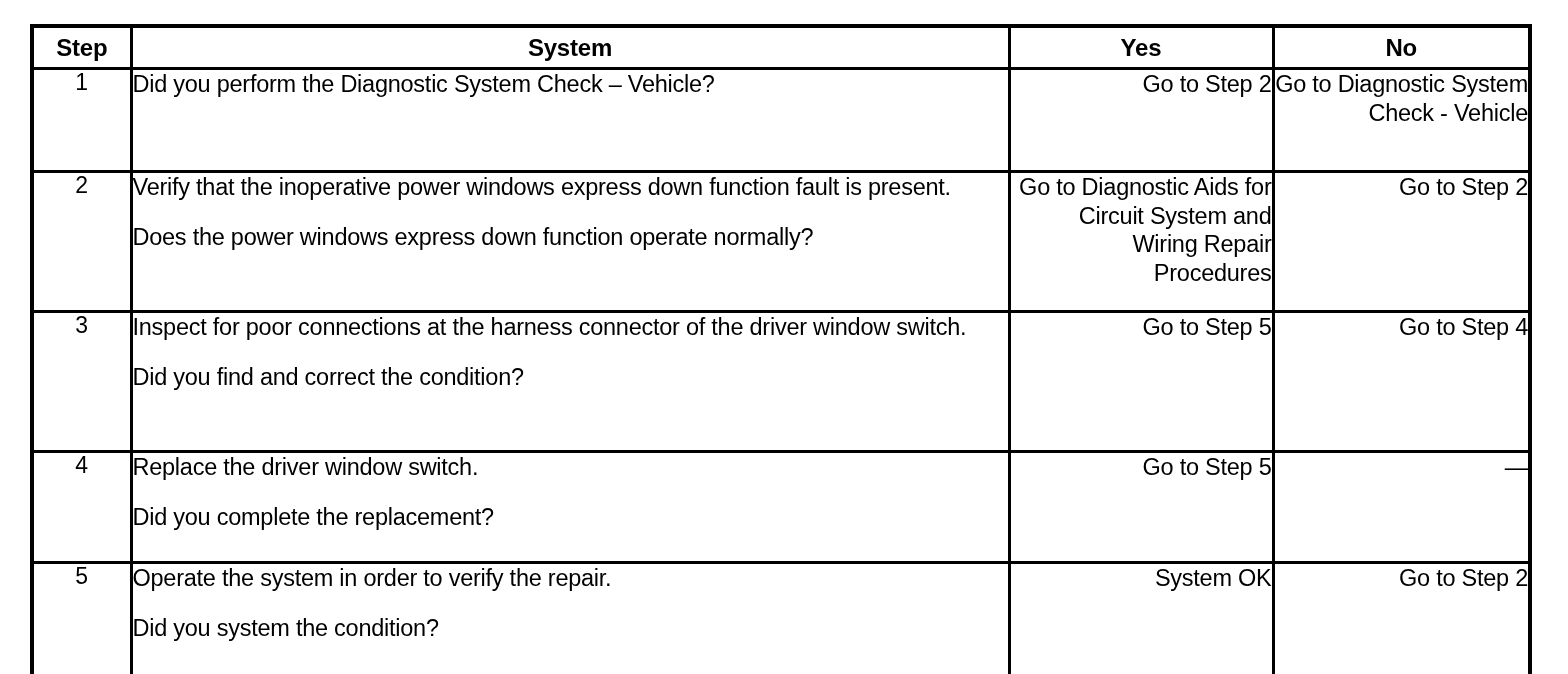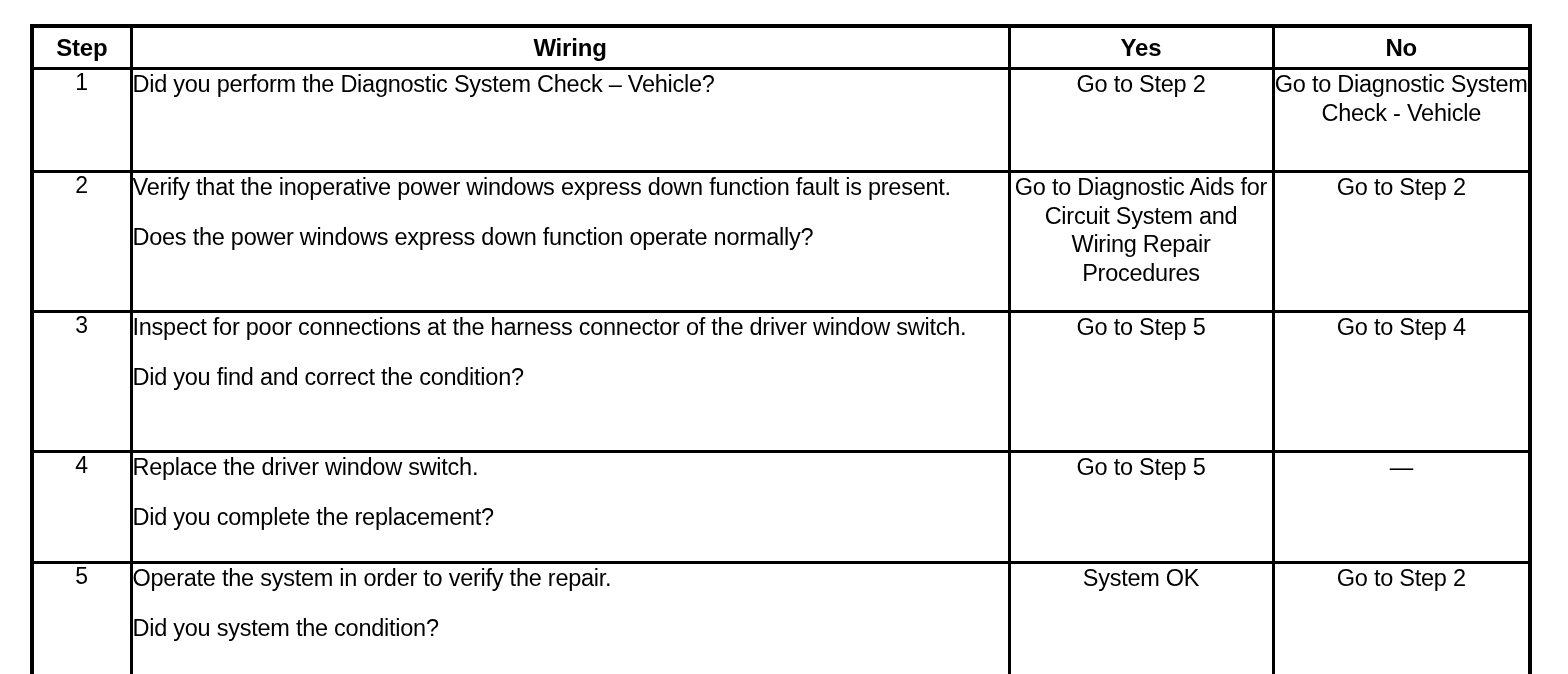--- a/index.html
+++ b/index.html
@@ -69,21 +69,21 @@
     vertical-align: top;
     text-align: left;
     font-size: 23.5px;
     line-height: 1.24;
     padding: 5px 6px 4px 9px;
     letter-spacing: -0.25px;
     margin-left: 36px;
   }
 
   td.branch-cell {
-    text-align: center;
+    text-align: right;
     font-size: 23.5px;
     line-height: 1.22;
     padding: 5px 6px 7px 6px;
     letter-spacing: -0.25px;
     vertical-align: bottom;
   }
   td.branch-cell.align-top {
     vertical-align: top;
   }
 
@@ -104,21 +104,21 @@
   <table class="dtc-table">
     <colgroup>
       <col class="col-step">
       <col class="col-action">
       <col class="col-yes">
       <col class="col-no">
     </colgroup>
     <thead>
       <tr class="header-row">
         <th>Step</th>
-        <th>Wiring</th>
+        <th>System</th>
         <th>Yes</th>
         <th>No</th>
       </tr>
     </thead>
     <tbody>
 
       <tr class="row-1">
         <td class="step-cell">1</td>
         <td class="action-cell">
           <span class="action-line">Did you perform the Diagnostic System Check – Vehicle?</span>

